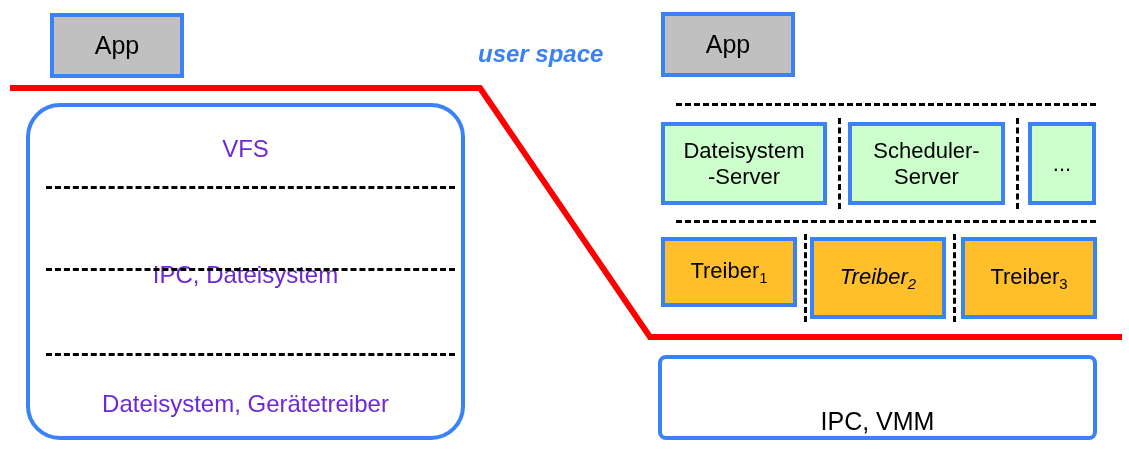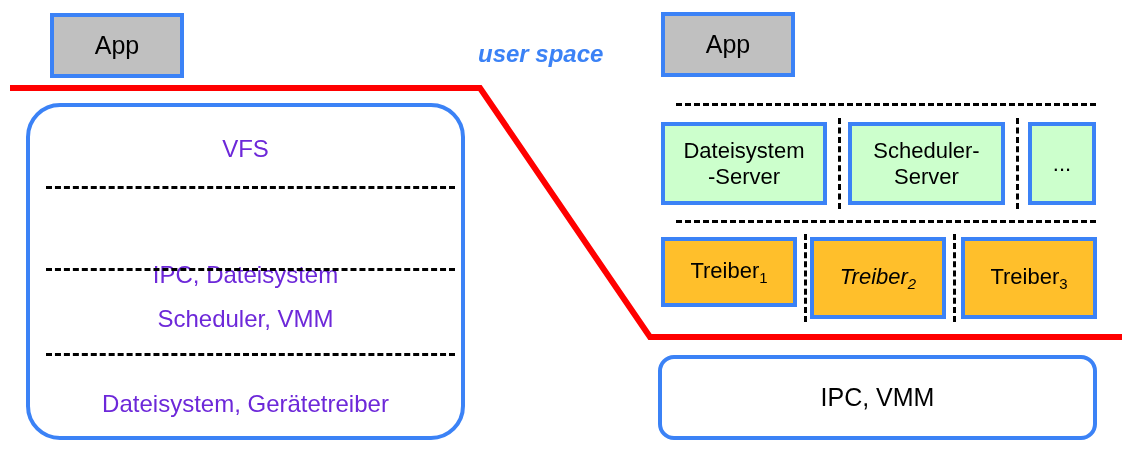--- a/index.html
+++ b/index.html
@@ -47,22 +47,23 @@
     padding: 2px 4px;
   }
 
   .driver-box {
     background: #ffbf2b;
     font-size: 22px;
   }
 
   .micro-core-box {
     background: #ffffff;
-    border-radius: 16px;
+    border-radius: 8px;
     font-size: 25px;
+    align-items: flex-end;
   }
 
   
   .layer-label {
     position: absolute;
     left: 26px;
     width: 439px;
     text-align: center;
     font-size: 24px;
     color: #6d28d9;
@@ -115,23 +116,20 @@
   </div>
 
   <div class="box mono-box" style="left:26px; top:103px; width:439px; height:337px;"></div>
 
   <div class="layer-label" style="top:135px;">
     <span>VFS</span>
   </div>
   <div class="layer-label" style="top:237px;margin-top:24px;">
     <span>IPC, Dateisystem</span>
   </div>
-  <div class="layer-label" style="top:305px;">
-    <span>Scheduler, VMM</span>
-  </div>
   <div class="layer-label" style="top:390px;">
     <span>Dateisystem, Gerätetreiber</span>
   </div>
 
   <div class="hdash" style="left:46px; top:186px; width:409px;"></div>
   <div class="hdash" style="left:46px; top:268px; width:409px;"></div>
   <div class="hdash" style="left:46px; top:353px; width:409px;"></div>
 
   <div class="box app-box" style="left:661px; top:12px; width:134px; height:65px;">
     <span>App</span>

